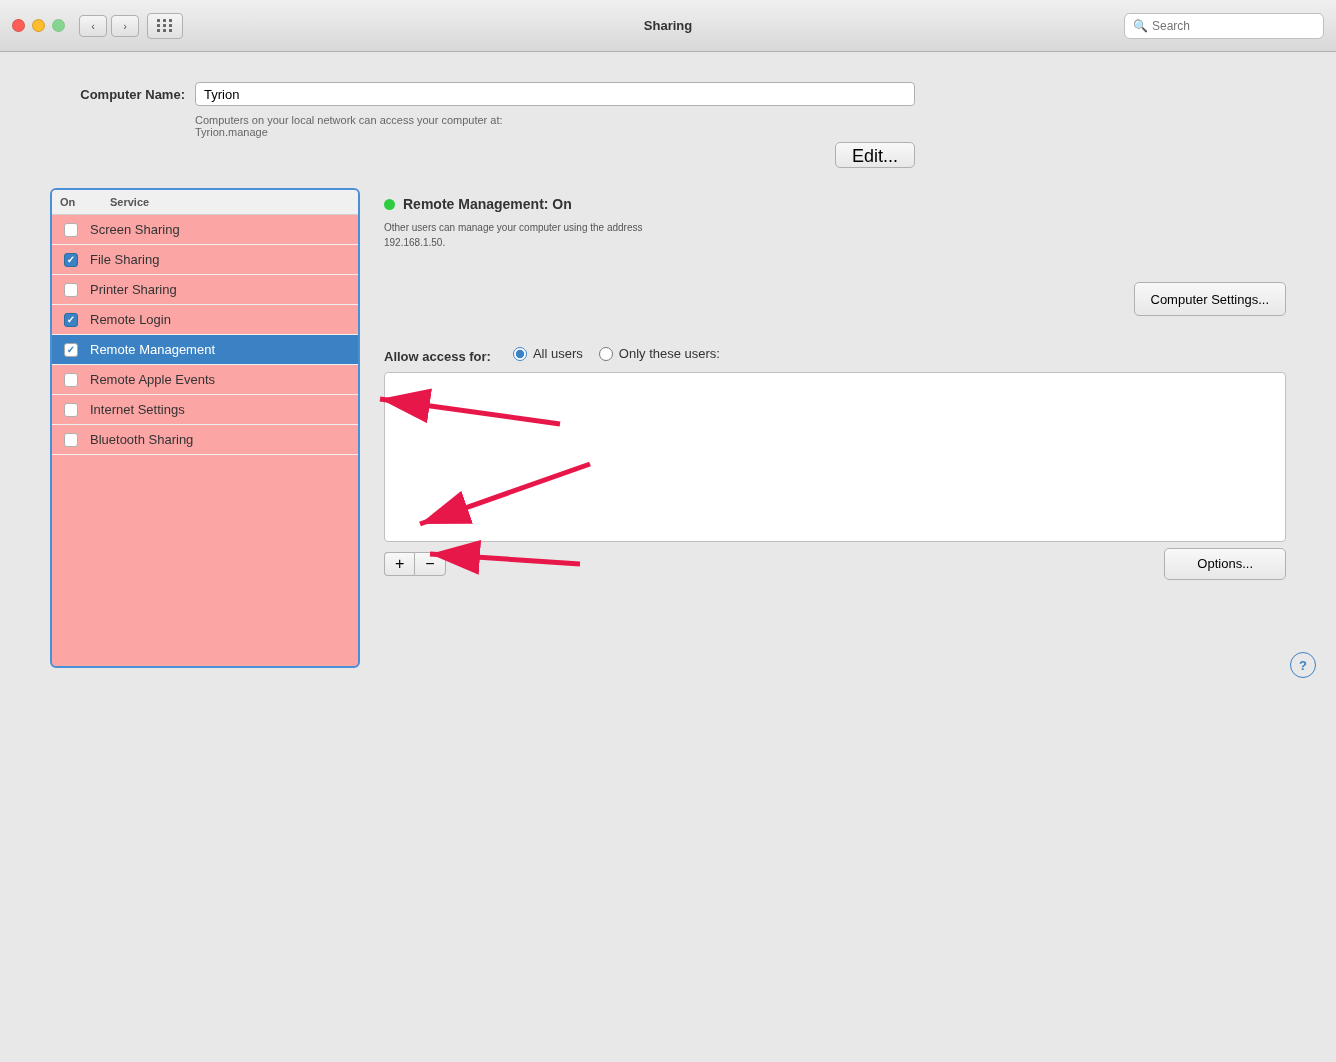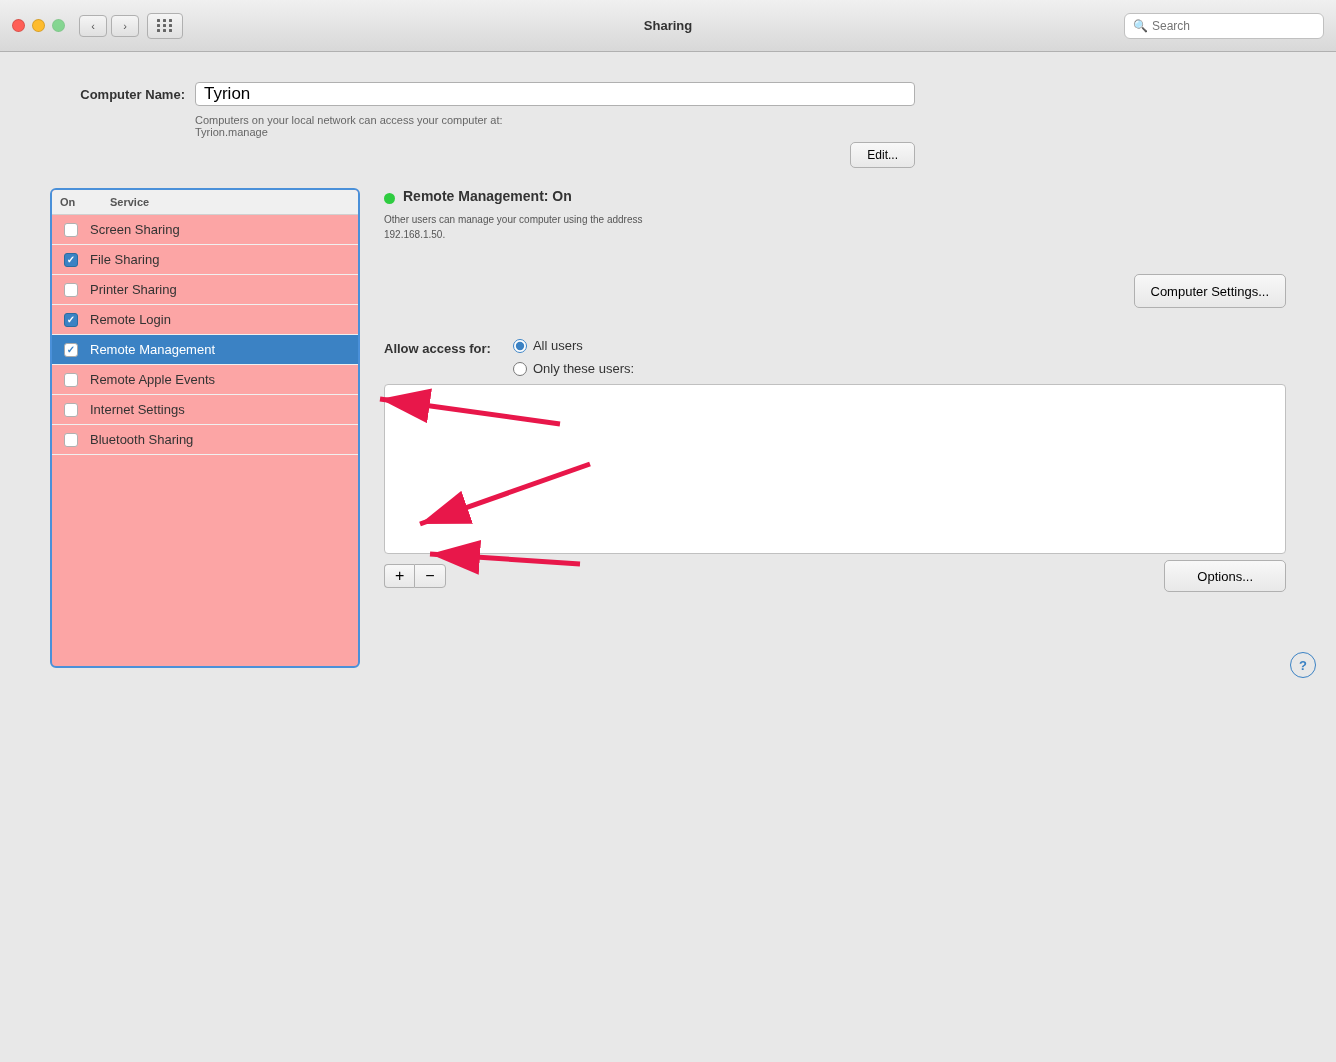--- a/index.html
+++ b/index.html
@@ -135,42 +135,42 @@
       text-align: right;
       margin-right: 10px;
     }
     .computer-name-input {
       flex: 1;
       max-width: 720px;
       height: 24px;
       border: 1px solid #b0b0b0;
       border-radius: 4px;
       padding: 0 8px;
-      font-size: 17px;
+      font-size: 13px;
       background: white;
       outline: none;
     }
     .computer-name-hint {
       margin-left: 145px;
       font-size: 11px;
       color: #666;
       margin-bottom: 4px;
     }
     .edit-btn-row {
       display: flex;
       justify-content: flex-end;
       max-width: 865px;
       margin-bottom: 20px;
     }
     .edit-btn {
       background: linear-gradient(to bottom, #f8f8f8, #e8e8e8);
       border: 1px solid #b0b0b0;
       border-radius: 5px;
       padding: 3px 16px;
-      font-size: 12px;
+      font-size: 18px;
       cursor: pointer;
       height: 26px;
     }
 
     
     .services-panel {
       display: flex;
       gap: 24px;
       margin-top: 10px;
     }
@@ -255,22 +255,23 @@
 
     
     .right-panel {
       flex: 1;
       display: flex;
       flex-direction: column;
     }
 
     .status-row {
       display: flex;
-      align-items: flex-end;
+      align-items: center;
       margin-bottom: 8px;
+      margin-top: 8px;
     }
     .status-dot {
       width: 11px;
       height: 11px;
       border-radius: 50%;
       background: #2ecc40;
       margin-right: 8px;
       flex-shrink: 0;
     }
     .status-text {
@@ -299,22 +300,22 @@
       height: 34px;
     }
     .allow-access-label {
       font-size: 13px;
       font-weight: 600;
       color: #333;
       margin-right: 12px;
     }
     .radio-group {
       display: flex;
-      flex-direction: column;
-      gap: 8px;
+      flex-direction: row;
+      gap: 16px;
     }
     .radio-row {
       display: flex;
       align-items: center;
       gap: 6px;
     }
     .radio-input {
       width: 14px;
       height: 14px;
       cursor: pointer;

